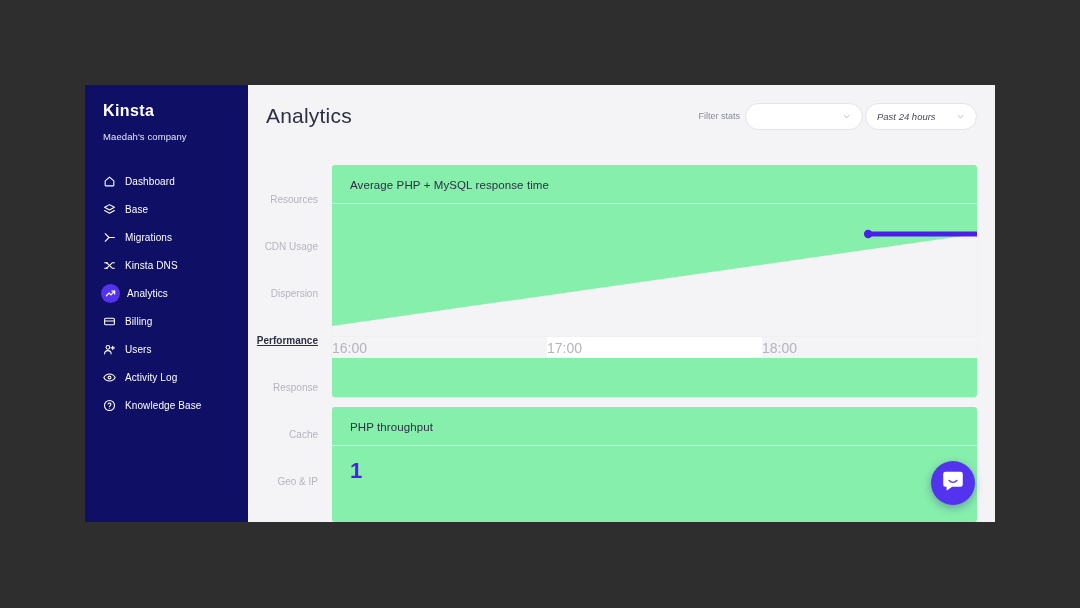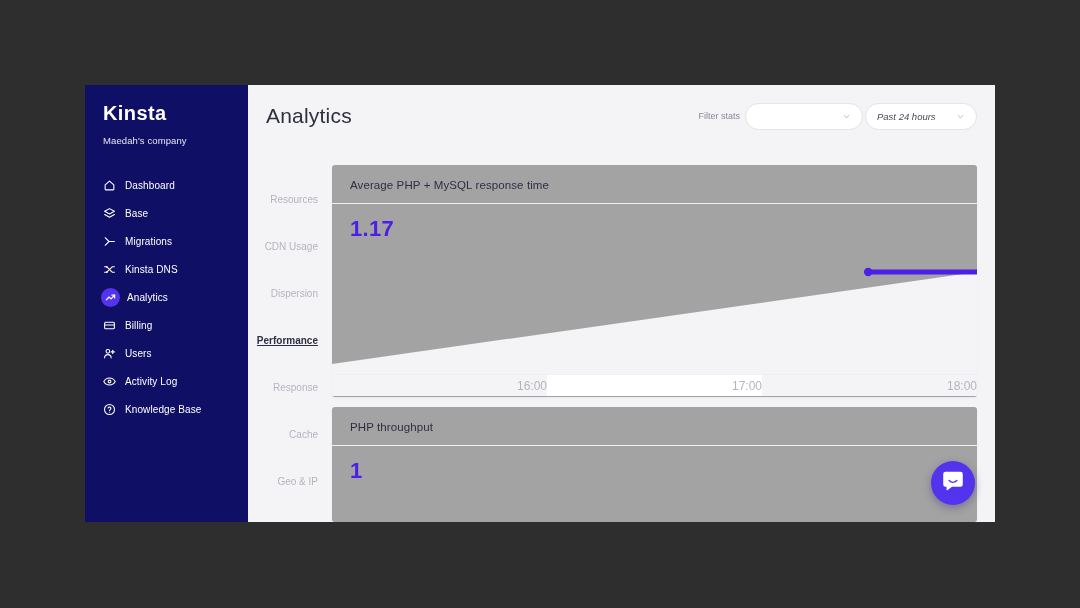--- a/index.html
+++ b/index.html
@@ -25,21 +25,21 @@
     background: #0f1065;
     flex: 0 0 163px;
     position: relative;
     overflow: hidden;
   }
   .brand {
     padding: 18px 0 0 18px;
   }
   .brand-logo {
     color: #ffffff;
-    font-size: 20px;
+    font-size: 16px;
     font-weight: 700;
     letter-spacing: 0.4px;
     line-height: 1;
   }
   .brand-company {
     color: #e6e6f2;
     font-size: 9.5px;
     margin-top: 12px;
     letter-spacing: 0.1px;
   }
@@ -168,21 +168,21 @@
   }
 
   
   #cards {
     flex: 1;
     padding-top: 18px;
     padding-left: 0px;
     position: relative;
   }
   .card {
-    background: #a3a3a3;
+    background: #86efac;
     border-radius: 3px;
     box-shadow: 0 1px 2px rgba(20,20,50,0.05);
     margin-bottom: 10px;
     position: relative;
     overflow: hidden;
   }
   .card-title {
     font-size: 11.5px;
     color: #2e2e44;
     padding: 14px 0 12px 18px;
@@ -205,22 +205,22 @@
   }
   #chart-svg { display: block; width: 100%; height: 100%; }
   .x-axis {
     display: flex;
     height: 22px;
     background: #f4f4f6;
     border-top: 1px solid #f0f0f4;
   }
   .x-tick {
     flex: 1;
-    text-align: right;
-    font-size: 12px;
+    text-align: left;
+    font-size: 14px;
     color: #b4b4bf;
     line-height: 22px;
   }
   .x-tick.alt { background: #ffffff; }
 
   #throughput-card { height: 115px; }
 
   
   #intercom {
     position: absolute;
@@ -386,21 +386,20 @@
         <div class="subnav-item">Response</div>
         <div class="subnav-item">Cache</div>
         <div class="subnav-item">Geo &amp; IP</div>
         <div id="subnav-indicator"></div>
       </nav>
 
       <section id="cards">
 
         <div class="card" id="chart-card">
           <div class="card-title">Average PHP + MySQL response time</div>
-          <div class="card-value">1.17</div>
 
           <div id="chart-area">
             <svg id="chart-svg" viewBox="0 0 640 128" preserveAspectRatio="none">
               <polygon points="0,128 640,128 640,26 0,118" fill="#f4f4f6"></polygon>
               <line x1="533" y1="26" x2="640" y2="26" stroke="#4b1fe8" stroke-width="5"></line>
               <circle cx="532" cy="26" r="4.2" fill="#4b1fe8"></circle>
             </svg>
           </div>
 
           <div class="x-axis">

